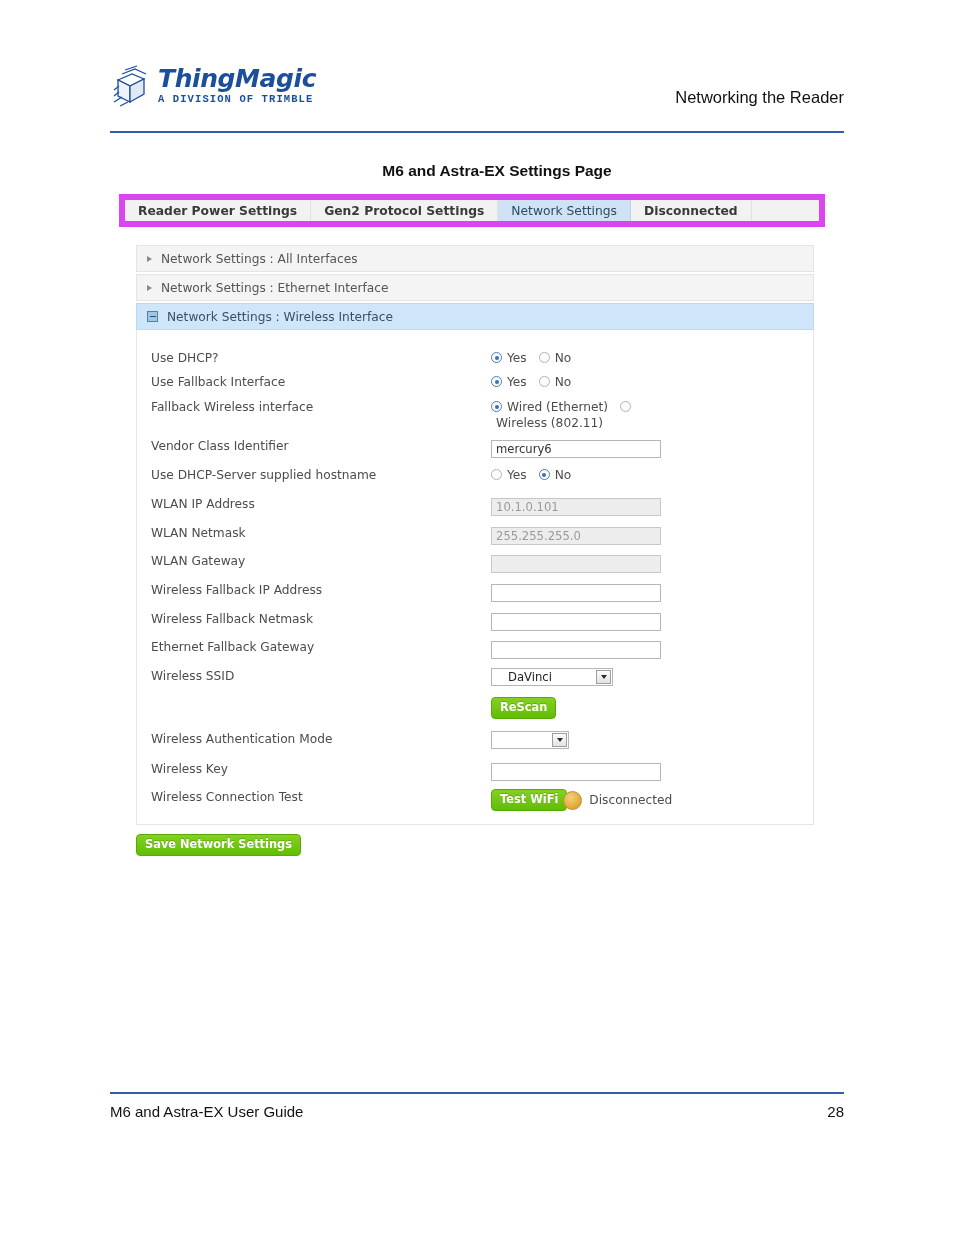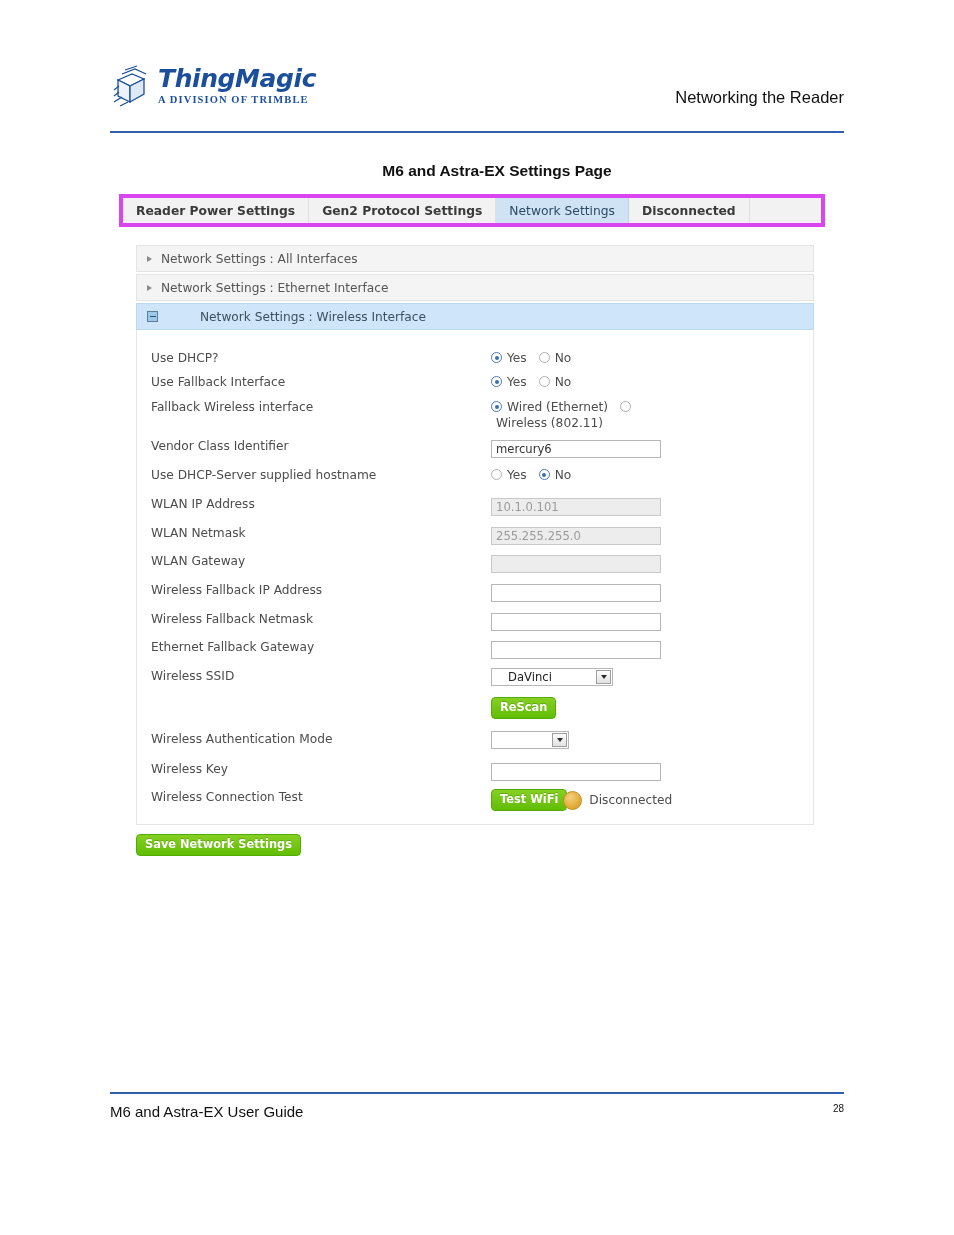--- a/index.html
+++ b/index.html
@@ -44,21 +44,21 @@
   .logo-word {
     font-family: "DejaVu Sans", sans-serif;
     font-style: italic;
     font-weight: bold;
     font-size: 25px;
     color: #1b4f9c;
     letter-spacing: -0.4px;
     line-height: 26px;
   }
   .logo-sub {
-    font-family: Liberation Serif, serif;
+    font-family: Liberation Mono, monospace;
     font-weight: bold;
     font-size: 10.5px;
     color: #1b4f9c;
     letter-spacing: 1.1px;
     line-height: 13px;
     margin-top: 1px;
     white-space: nowrap;
   }
   .header-right {
     position: absolute;
@@ -102,21 +102,21 @@
     color: #3b3b3b;
   }
 
   
   .tabstrip {
     position: absolute;
     left: 0; top: 0;
     width: 706px;
     height: 33px;
     background: #f2f2f2;
-    border: 4px solid #d946ef;
+    border: 6px solid #d946ef;
     box-sizing: border-box;
     display: flex;
     align-items: stretch;
   }
   .tab {
     display: flex;
     align-items: center;
     padding: 0 13px;
     font-size: 12.3px;
     color: #4a4a4a;
@@ -146,21 +146,20 @@
     padding-left: 10px;
   }
   .acc.collapsed {
     background: #f4f4f4;
     border: 1px solid #e4e4e4;
   }
   .acc.expanded {
     background: #cfe6fa;
     border: 1px solid #bcd9f2;
     color: #3c4f5e;
-    gap: 33px;
   }
   .acc-1 { top: 51px; }
   .acc-2 { top: 80px; }
   .acc-3 { top: 109px; }
 
   .tri {
     width: 0; height: 0;
     border-left: 5px solid #8a8a8a;
     border-top: 3.5px solid transparent;
     border-bottom: 3.5px solid transparent;
@@ -365,21 +364,21 @@
     position: absolute;
     left: 110px;
     top: 1103px;
     font-size: 15px;
     color: #111;
   }
   .footer-right {
     position: absolute;
     right: 110px;
     top: 1103px;
-    font-size: 10px;
+    font-size: 15px;
     color: #111;
   }
 </style>
 </head>
 <body>
 
 <div class="page-header">
   <div class="logo-wrap">
     <div class="logo-mark">
       <svg width="42" height="46" viewBox="0 0 42 46" xmlns="http://www.w3.org/2000/svg">

